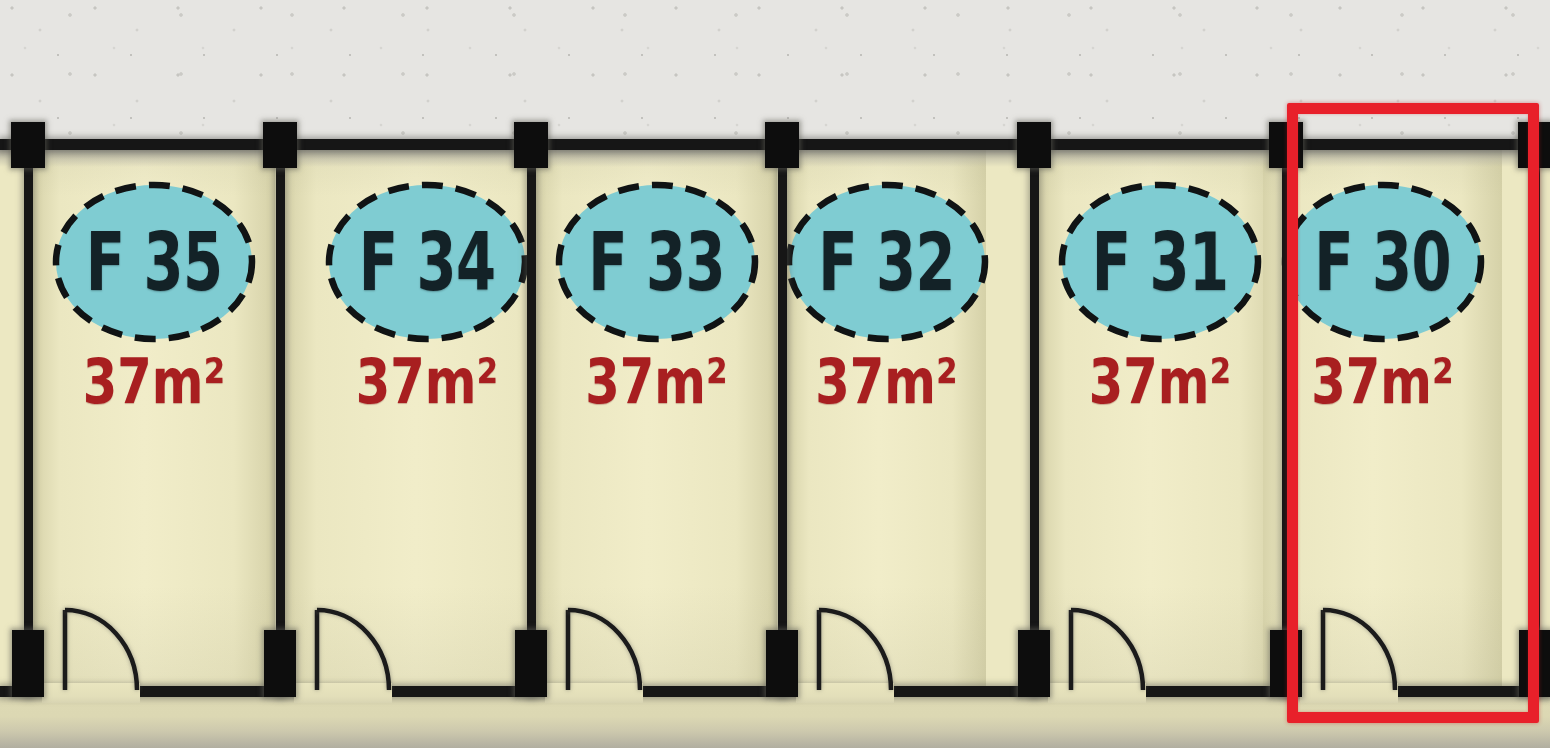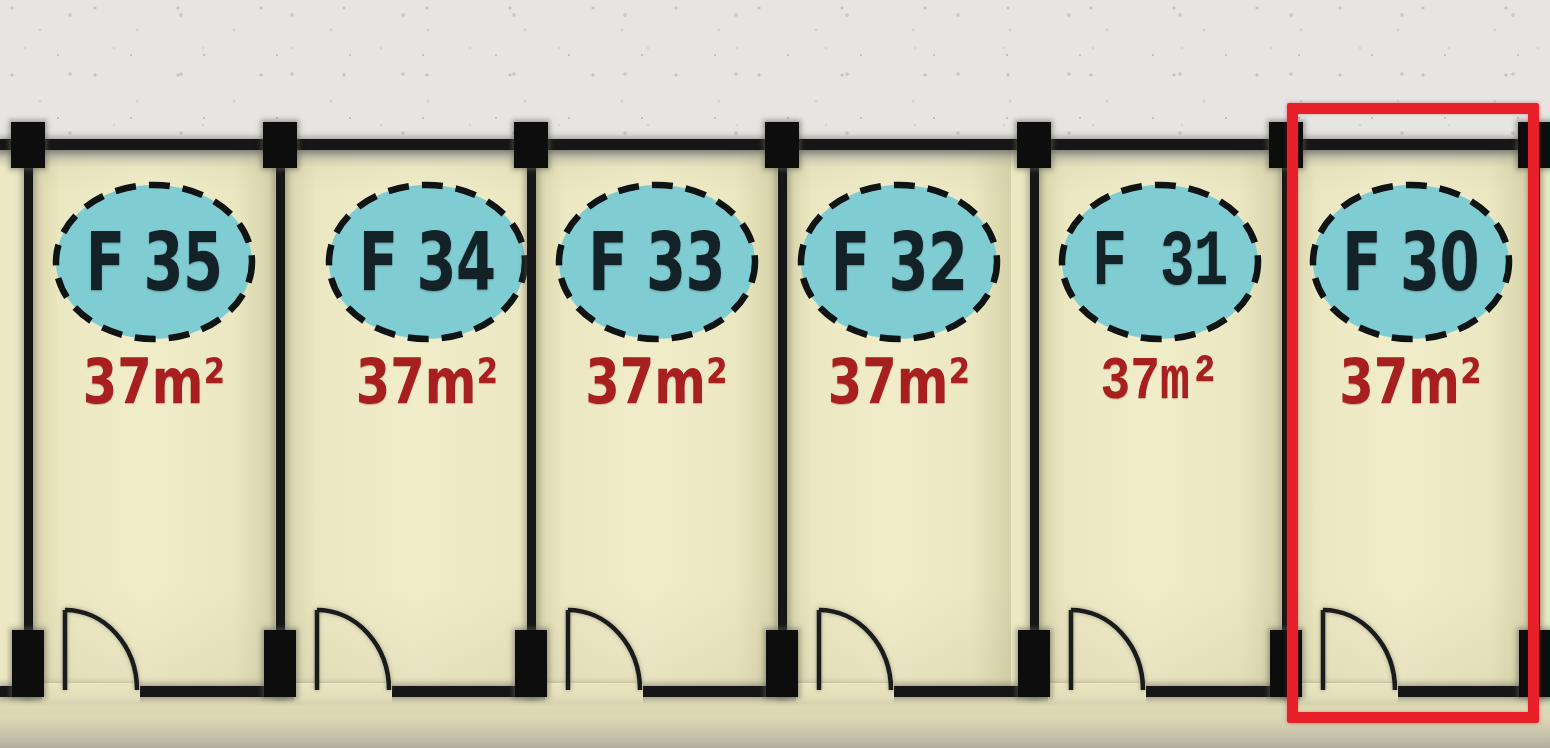--- a/index.html
+++ b/index.html
@@ -104,35 +104,35 @@
     <div class="unit-label">F 34</div>
     <div class="unit-area">37m²</div>
   </div>
       <div class="unit" style="left: 536px; width: 241px;">
     <svg class="badge" viewBox="0 0 212 166">
       <ellipse cx="106" cy="83" rx="98" ry="77"></ellipse>
     </svg>
     <div class="unit-label">F 33</div>
     <div class="unit-area">37m²</div>
   </div>
-      <div class="unit" style="left: 787px; width: 224px;">
+      <div class="unit" style="left: 787px; width: 199px;">
     <svg class="badge" viewBox="0 0 212 166">
       <ellipse cx="106" cy="83" rx="98" ry="77"></ellipse>
     </svg>
     <div class="unit-label">F 32</div>
     <div class="unit-area">37m²</div>
   </div>
-      <div class="unit" style="left: 1039px; width: 242px; font-family: Liberation Mono, monospace;">
+      <div class="unit" style="left: 1039px; width: 242px;">
     <svg class="badge" viewBox="0 0 212 166">
       <ellipse cx="106" cy="83" rx="98" ry="77"></ellipse>
     </svg>
     <div class="unit-label">F 31</div>
     <div class="unit-area">37m²</div>
   </div>
-      <div class="unit" style="left: 1291px; width: 239px; text-decoration: underline;">
+      <div class="unit" style="left: 1263px; width: 239px; text-decoration: underline;">
     <svg class="badge" viewBox="0 0 212 166">
       <ellipse cx="106" cy="83" rx="98" ry="77"></ellipse>
     </svg>
     <div class="unit-label">F 30</div>
     <div class="unit-area">37m²</div>
   </div>
     </div>
 
   <div class="underwall-shadow"></div>
 

